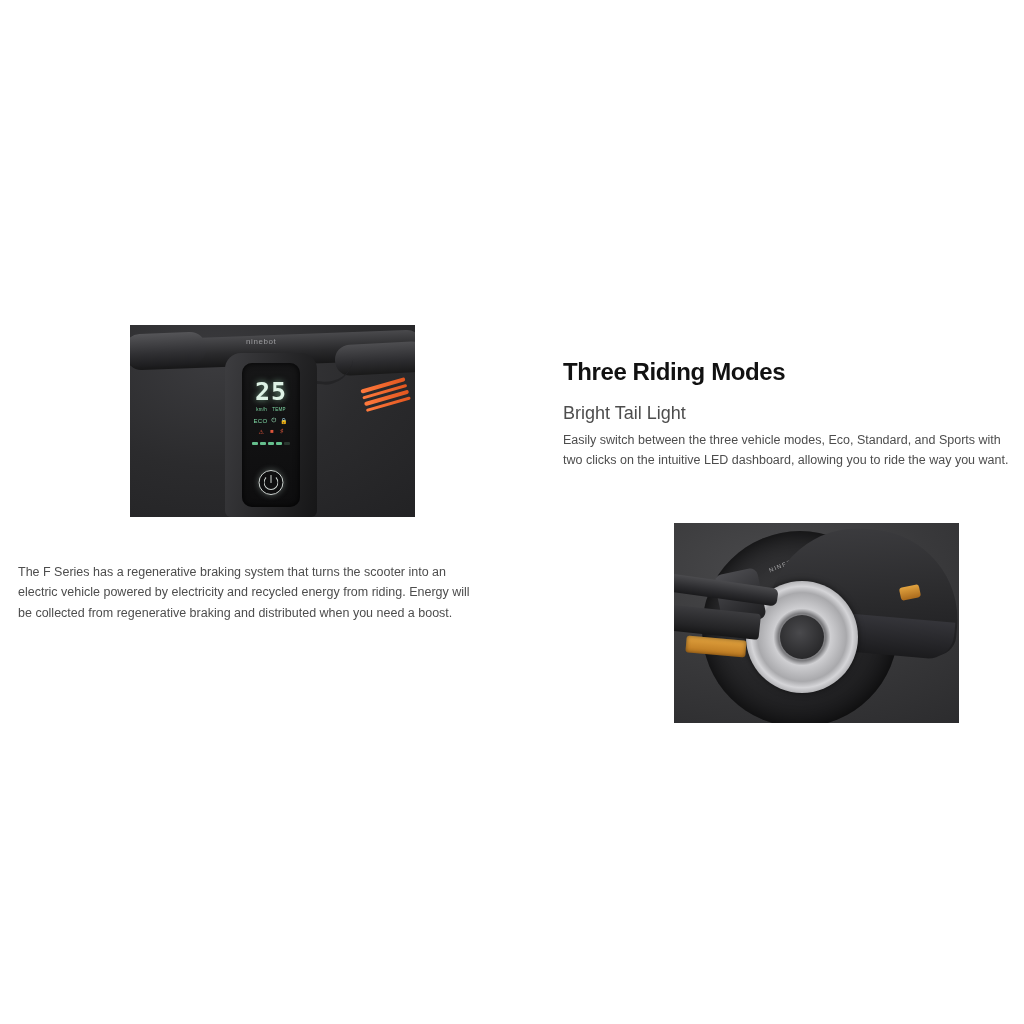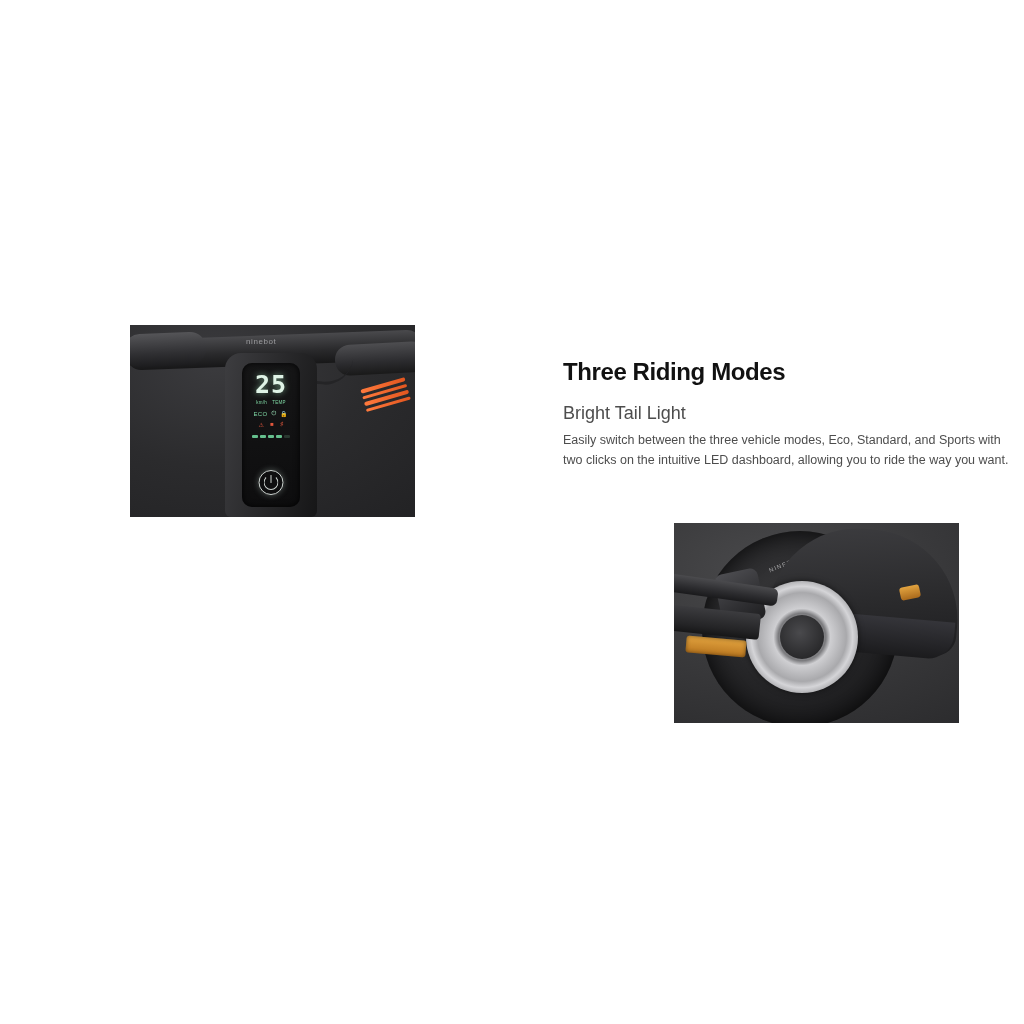--- a/index.html
+++ b/index.html
@@ -129,21 +129,21 @@
     left: 112px;
     top: 38px;
     width: 58px;
     height: 144px;
     border-radius: 10px;
     background: linear-gradient(175deg, #161617 0%, #0d0d0e 100%);
     box-shadow: inset 0 0 6px rgba(0,0,0,0.9);
     display: flex;
     flex-direction: column;
     align-items: center;
-    padding-top: 9px;
+    padding-top: 16px;
     box-sizing: border-box;
   }
   .dash-speed {
     font-family: "DejaVu Sans Mono", monospace;
     font-size: 25px;
     font-weight: bold;
     color: #dff3e6;
     letter-spacing: 1px;
     line-height: 1;
     text-shadow: 0 0 6px rgba(180,255,210,0.55);
@@ -431,20 +431,21 @@
     </div>
   </figure>
 
   <section id="block-modes-text">
     <h2 class="heading">Three Riding Modes</h2>
     <p class="subheading">Bright Tail Light</p>
     <p class="body-text">Easily switch between the three vehicle modes, Eco, Standard, and Sports with two clicks on the intuitive LED dashboard, allowing you to ride the way you want.</p>
   </section>
 
   <section id="block-regen-text">
+    <p class="body-text">The F Series has a regenerative braking system that turns the scooter into an electric vehicle powered by electricity and recycled energy from riding. Energy will be collected from regenerative braking and distributed when you need a boost.</p>
   </section>
 
   <figure class="photo" id="photo-wheel">
     <div class="wheel-bg"></div>
     <div class="wheel-tire"></div>
     <div class="wheel-tiretext">NINEBOT</div>
     <div class="wheel-fender"></div>
     <div class="wheel-fender-edge"></div>
     <div class="wheel-disc"></div>
     <div class="wheel-caliper"></div>

